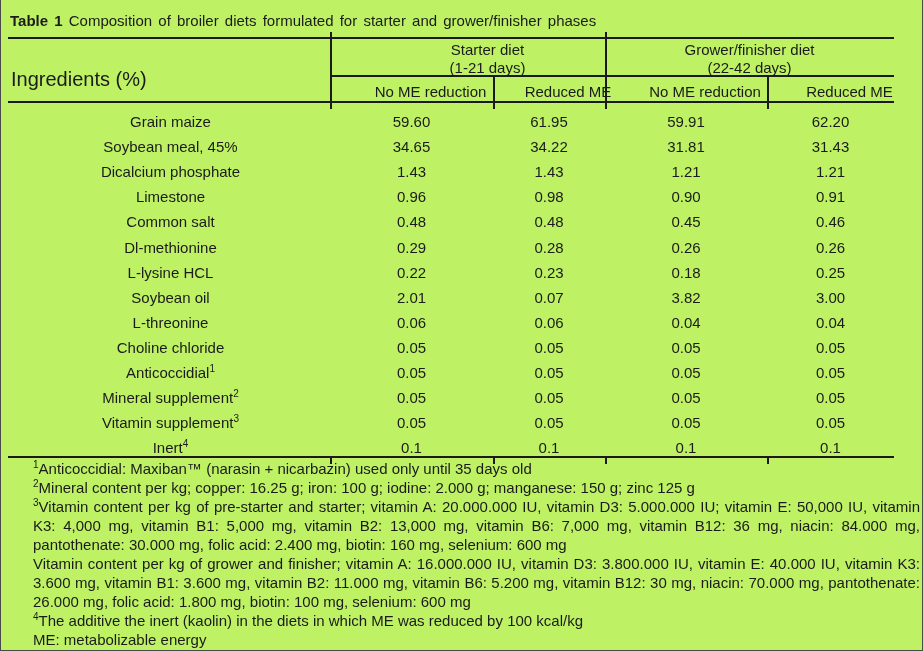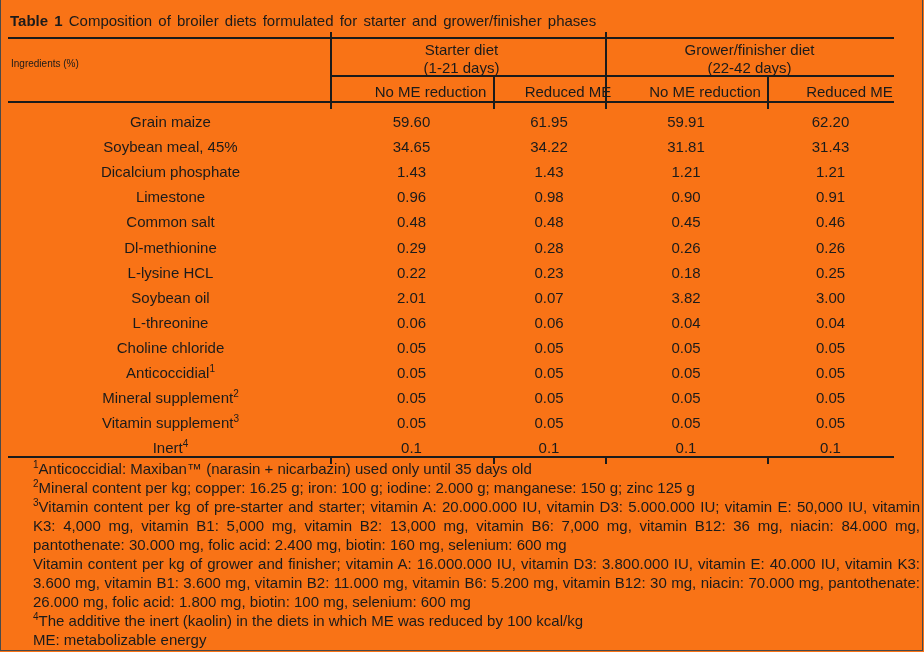--- a/index.html
+++ b/index.html
@@ -1,36 +1,36 @@
 <!DOCTYPE html>
 <html><head>
 <meta charset="utf-8">
 <style>
   html,body{margin:0;padding:0;background:#fff;}
-  #page{position:relative;width:924px;height:652px;background:#f97316;
+  #page{position:relative;width:924px;height:652px;background:#bef264;
         font-family:"Liberation Sans","DejaVu Sans",sans-serif;color:#1b1b1b;overflow:hidden;}
   .frame{position:absolute;left:0;top:0;width:921px;height:650px;
          border-left:1px solid #4a4a4a;border-right:1px solid #4a4a4a;border-bottom:1px solid #4a4a4a;}
   .title{position:absolute;left:10px;top:12px;font-size:15px;word-spacing:2px;white-space:nowrap;}
   .bold{font-weight:bold;}
   .hrule{position:absolute;height:2px;background:#1b1b1b;}
   .vrule{position:absolute;width:2px;background:#1b1b1b;}
   #rule-top{left:8px;top:37px;width:886px;}
   #rule-mid{left:330px;top:75px;width:564px;}
   #rule-sub{left:8px;top:101px;width:886px;}
   #rule-bot{left:8px;top:456px;width:886px;}
   #v1{left:330px;top:32px;height:77px;}
   #v2{left:493px;top:75px;height:34px;}
   #v3{left:605px;top:32px;height:77px;}
   #v4{left:767px;top:75px;height:34px;}
   .tick{position:absolute;width:2px;height:8px;background:#1b1b1b;top:456px;}
   #t1{left:330px;} #t2{left:493px;} #t3{left:605px;} #t4{left:767px;}
-  .ing-head{position:absolute;left:11px;top:58px;font-size:10px;}
+  .ing-head{position:absolute;left:11px;top:68px;font-size:20px;}
   .group{position:absolute;top:41px;text-align:center;font-size:15px;line-height:18px;}
-  #group-starter{left:324px;width:275px;}
+  #group-starter{left:350px;width:275px;}
   #group-grower{left:605px;width:289px;}
   .subhead{position:absolute;top:82px;height:19px;line-height:19px;text-align:center;font-size:15px;margin-left:19px;}
   #sub1{left:330px;width:163px;} #sub2{left:493px;width:112px;}
   #sub3{left:605px;width:162px;} #sub4{left:767px;width:127px;}
   #table-body{position:absolute;left:8px;top:109px;width:886px;}
   .trow{display:grid;grid-template-columns:322px 163px 112px 162px 127px;height:25.1px;align-items:center;}
   .cell{font-size:15px;}
   .cell.label{text-align:center;padding-left:3px;}
   .cell.val{text-align:center;}
   sup{font-size:10px;line-height:0;}

